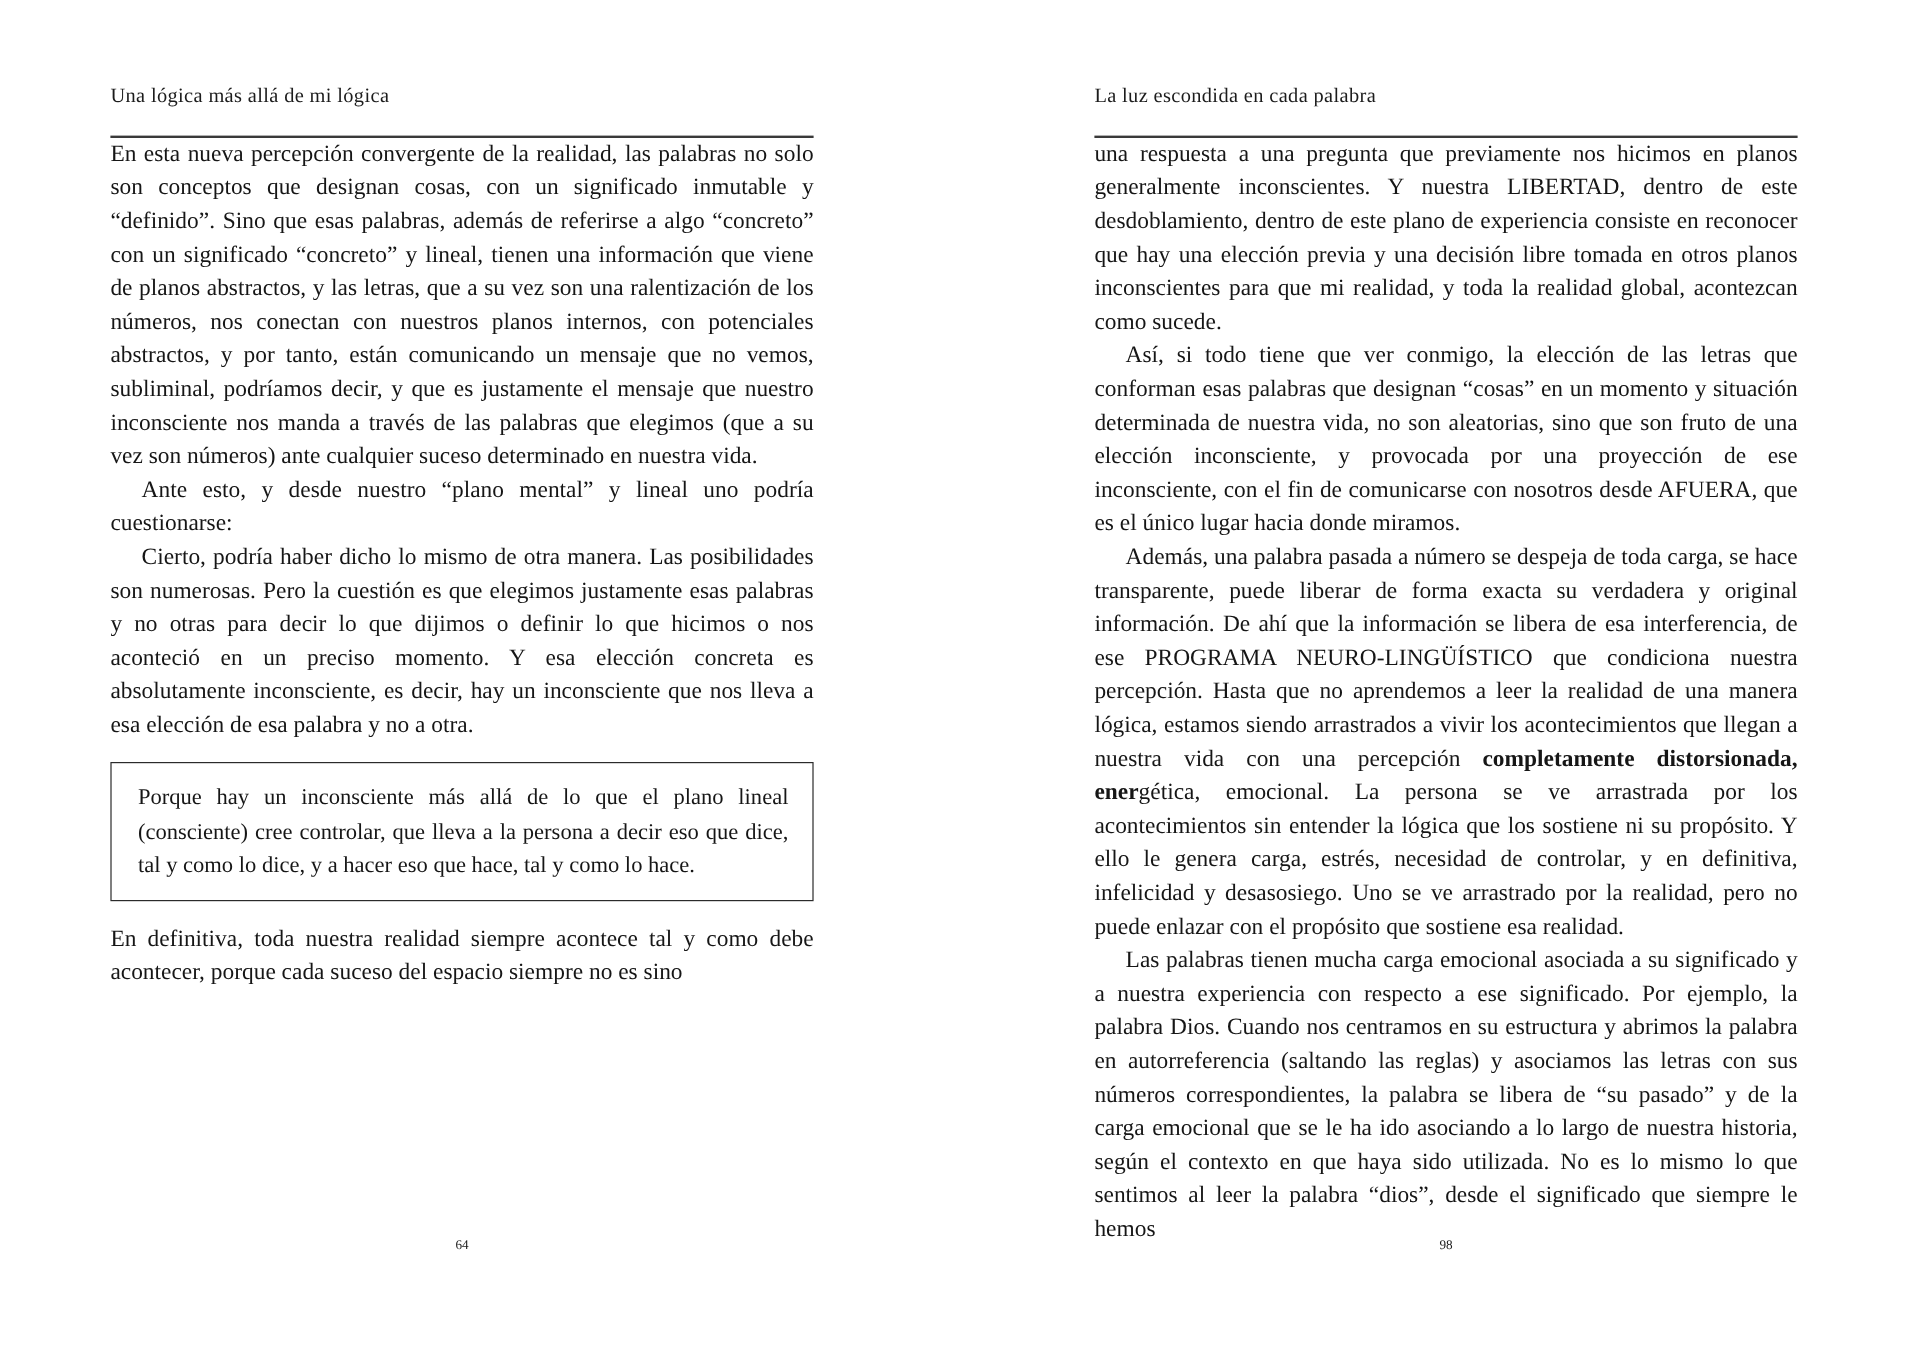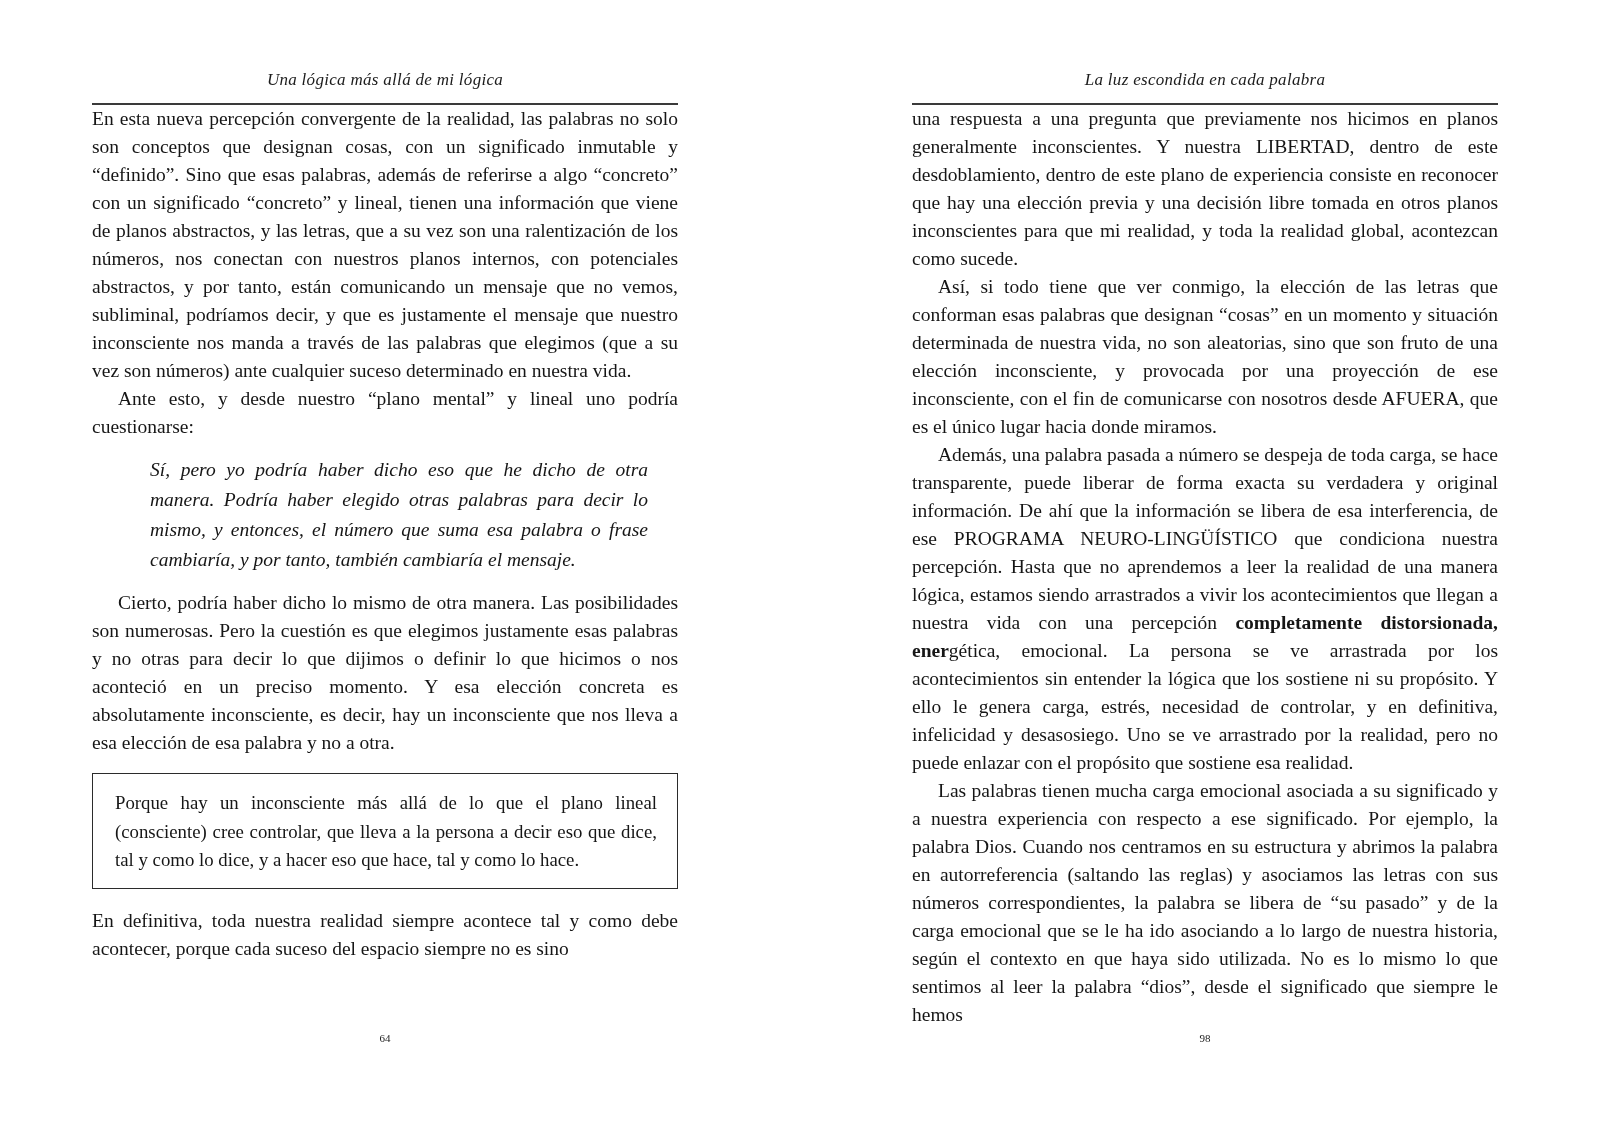--- a/index.html
+++ b/index.html
@@ -19,26 +19,25 @@
   }
   .page {
     position: absolute;
     top: 70px;
     width: 586px;
     height: 1010px;
   }
   #page-left  { left: 92px; }
   #page-right { left: 912px; }
   .running-header {
-    text-align: center;
-    font-style: italic;
+    text-align: left;
     font-size: 17px;
     letter-spacing: 0.3px;
     color: #1c1c1c;
-    padding-bottom: 13px;
+    padding-bottom: 23px;
   }
   .header-rule {
     height: 0;
     border-top: 2px solid #3a3a3a;
   }
   .page-body {
     font-size: 19.5px;
     line-height: 28px;
     text-align: justify;
   }
@@ -74,21 +73,20 @@
 <body>
 
 <div class="book">
 
   <section class="page" id="page-left">
     <div class="running-header">Una lógica más allá de mi lógica</div>
     <div class="header-rule"></div>
     <div class="page-body">
         <div class="block paragraph"><span>En esta nueva percepción convergente de la realidad, las palabras no solo son conceptos que designan cosas, con un significado inmutable y “definido”. Sino que esas palabras, además de referirse a algo “concreto” con un significado “concreto” y lineal, tienen una información que viene de planos abstractos, y las letras, que a su vez son una ralentización de los números, nos conectan con nuestros planos internos, con potenciales abstractos, y por tanto, </span><span class="it">están comunicando un mensaje que no vemos, subliminal,</span><span> podríamos decir, y que es justamente el mensaje que nuestro inconsciente nos manda a través de las palabras que elegimos (que a su vez son números) ante cualquier suceso determinado en nuestra vida.</span></div>
         <div class="block paragraph indent"><span>Ante esto, y desde nuestro “plano mental” y lineal uno podría cuestionarse:</span></div>
-        <div class="block quote"><span class="it">Sí, pero yo podría haber dicho eso que he dicho de otra manera. Podría haber elegido otras palabras para decir lo mismo, y entonces, el número que suma esa palabra o frase cambiaría, y por tanto, también cambiaría el mensaje.</span></div>
         <div class="block paragraph indent"><span>Cierto, podría haber dicho lo mismo de otra manera. Las posibilidades son numerosas. Pero la cuestión es que </span><span class="it">elegimos justamente esas palabras y no otras</span><span> para decir lo que dijimos o definir lo que hicimos o nos aconteció en un preciso momento. Y </span><span class="it">esa elección concreta</span><span> es absolutamente inconsciente, es decir, hay un inconsciente que nos lleva a esa elección de esa palabra y no a otra.</span></div>
         <div class="block box"><span>Porque hay un inconsciente más allá de lo que el plano lineal (consciente) cree controlar, que lleva a la persona a decir eso que dice, tal y como lo dice, y a hacer eso que hace, tal y como lo hace.</span></div>
         <div class="block paragraph"><span>En definitiva, toda nuestra realidad siempre acontece tal y como debe acontecer, porque cada suceso del espacio siempre no es sino</span></div>
       </div>
     <div class="page-number">64</div>
   </section>
 
   <section class="page" id="page-right">
     <div class="running-header">La luz escondida en cada palabra</div>
     <div class="header-rule"></div>

